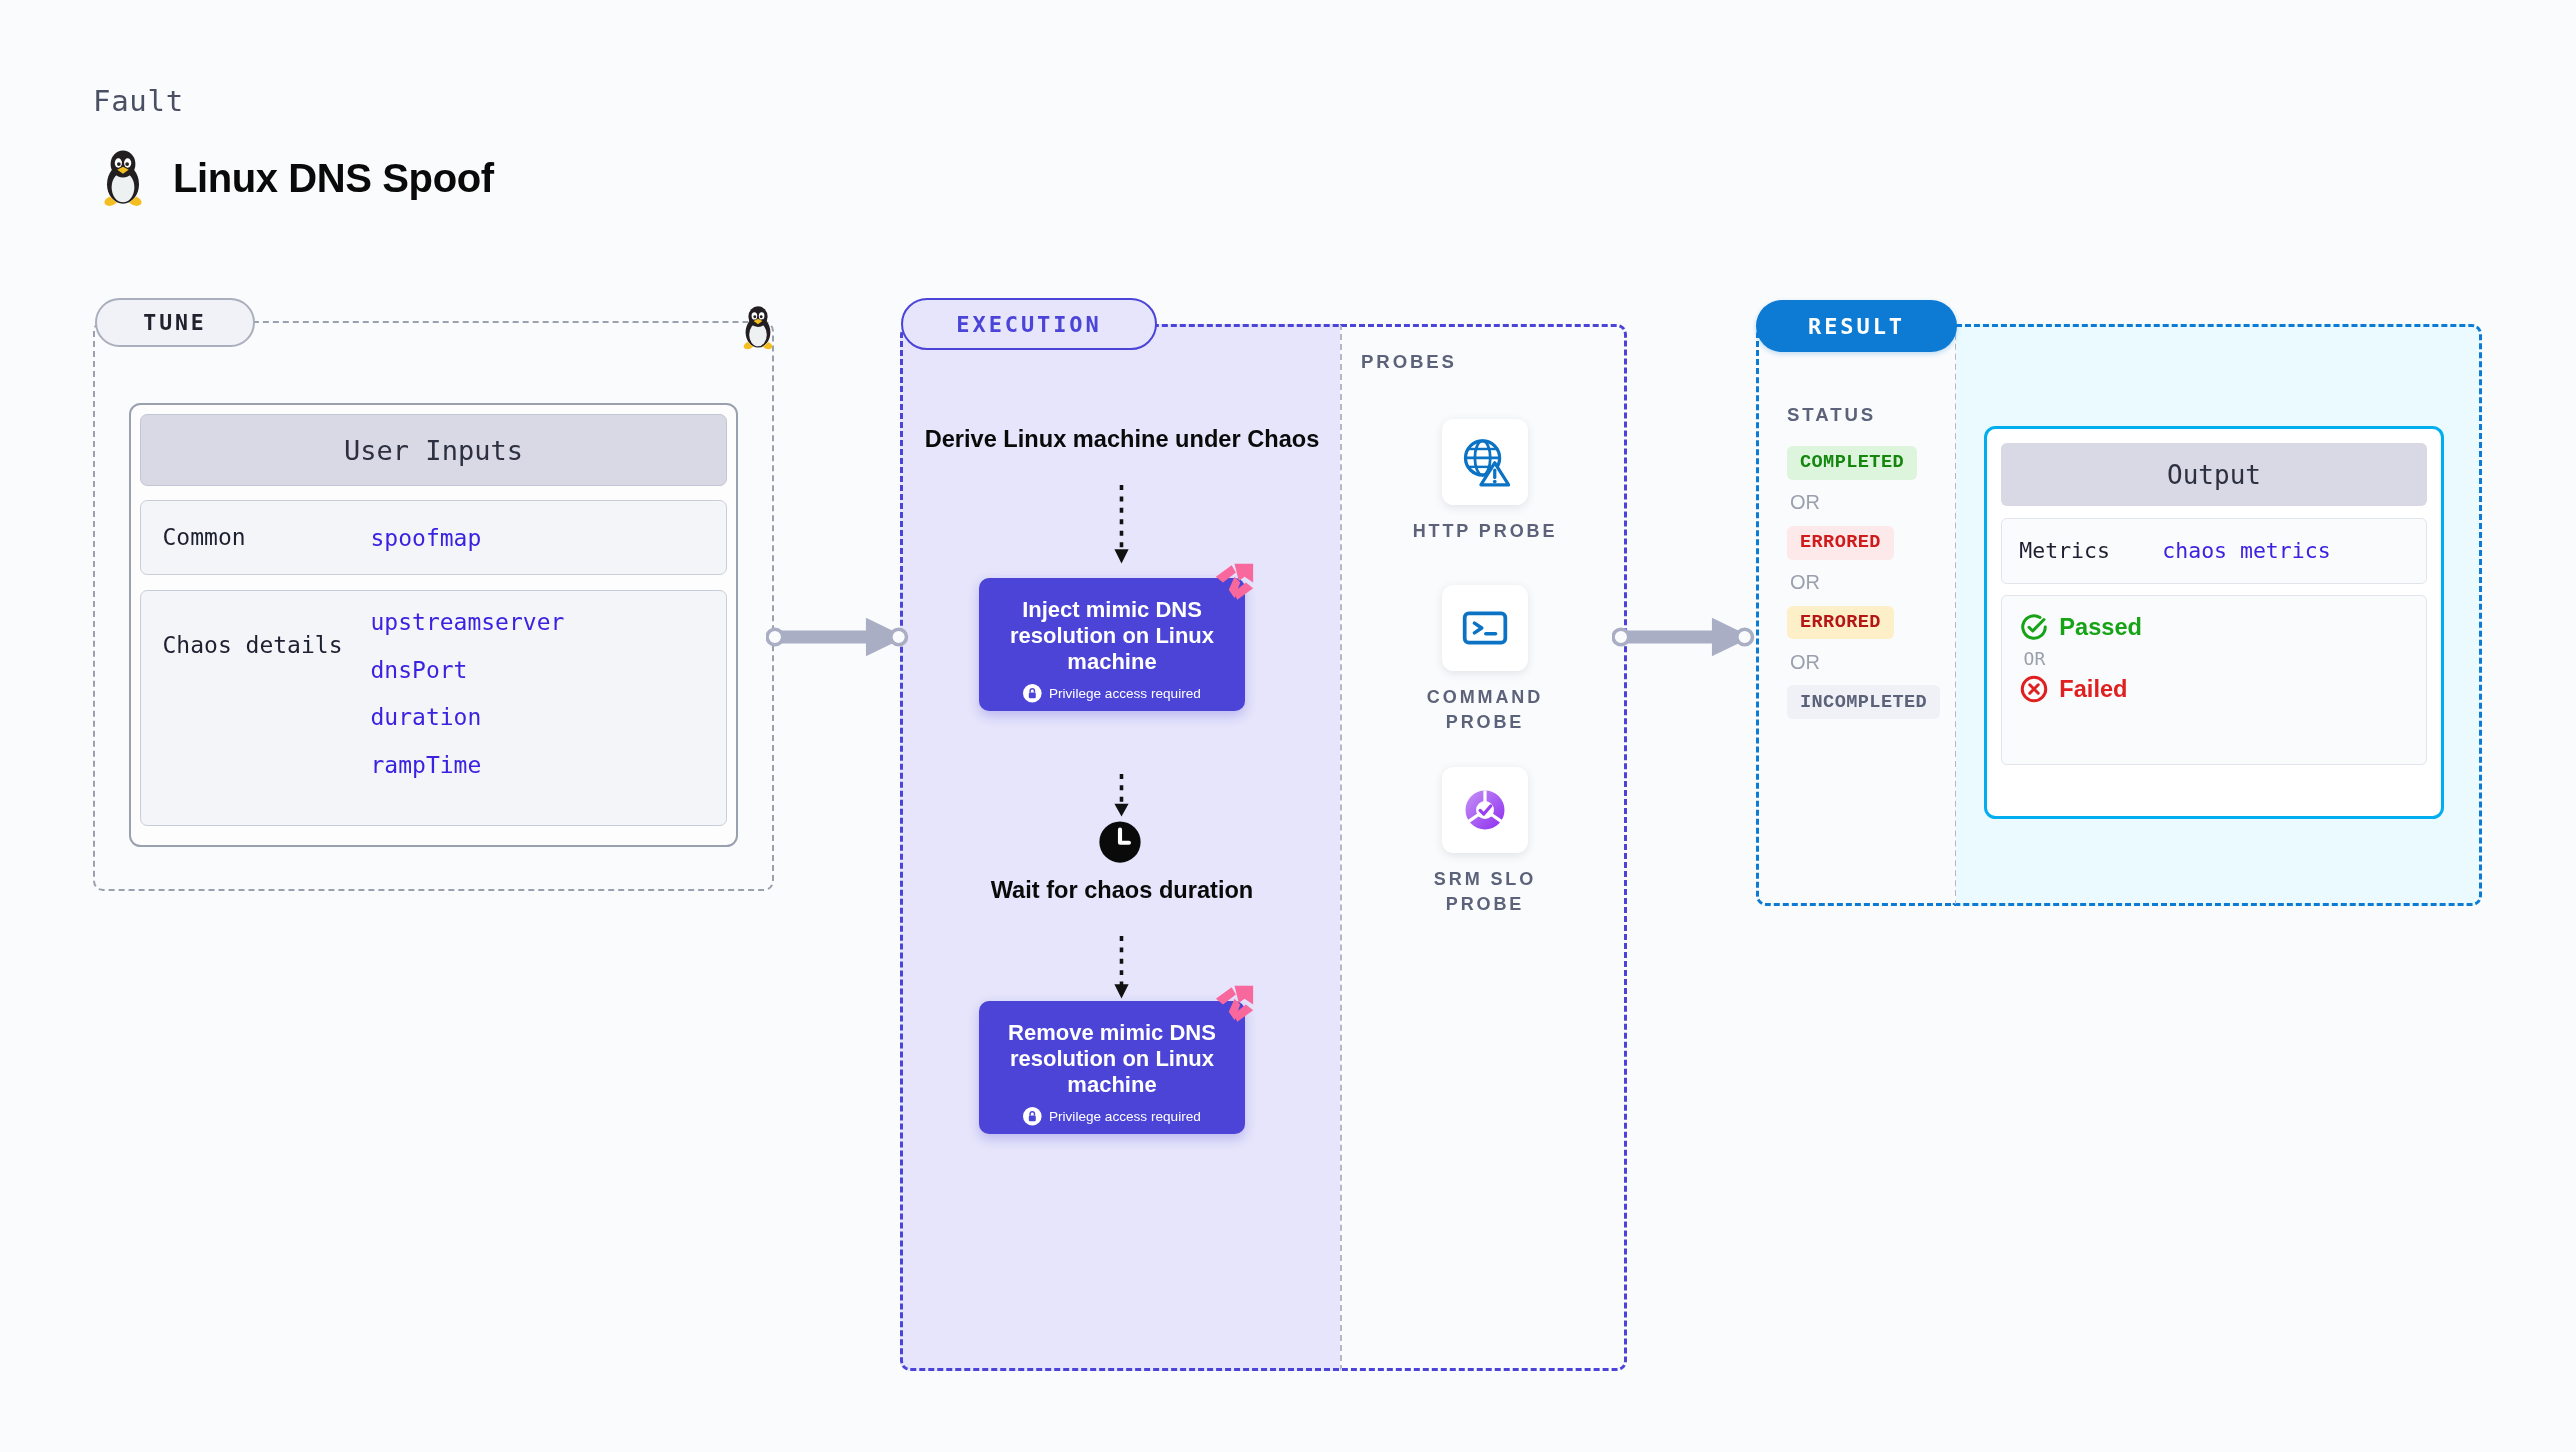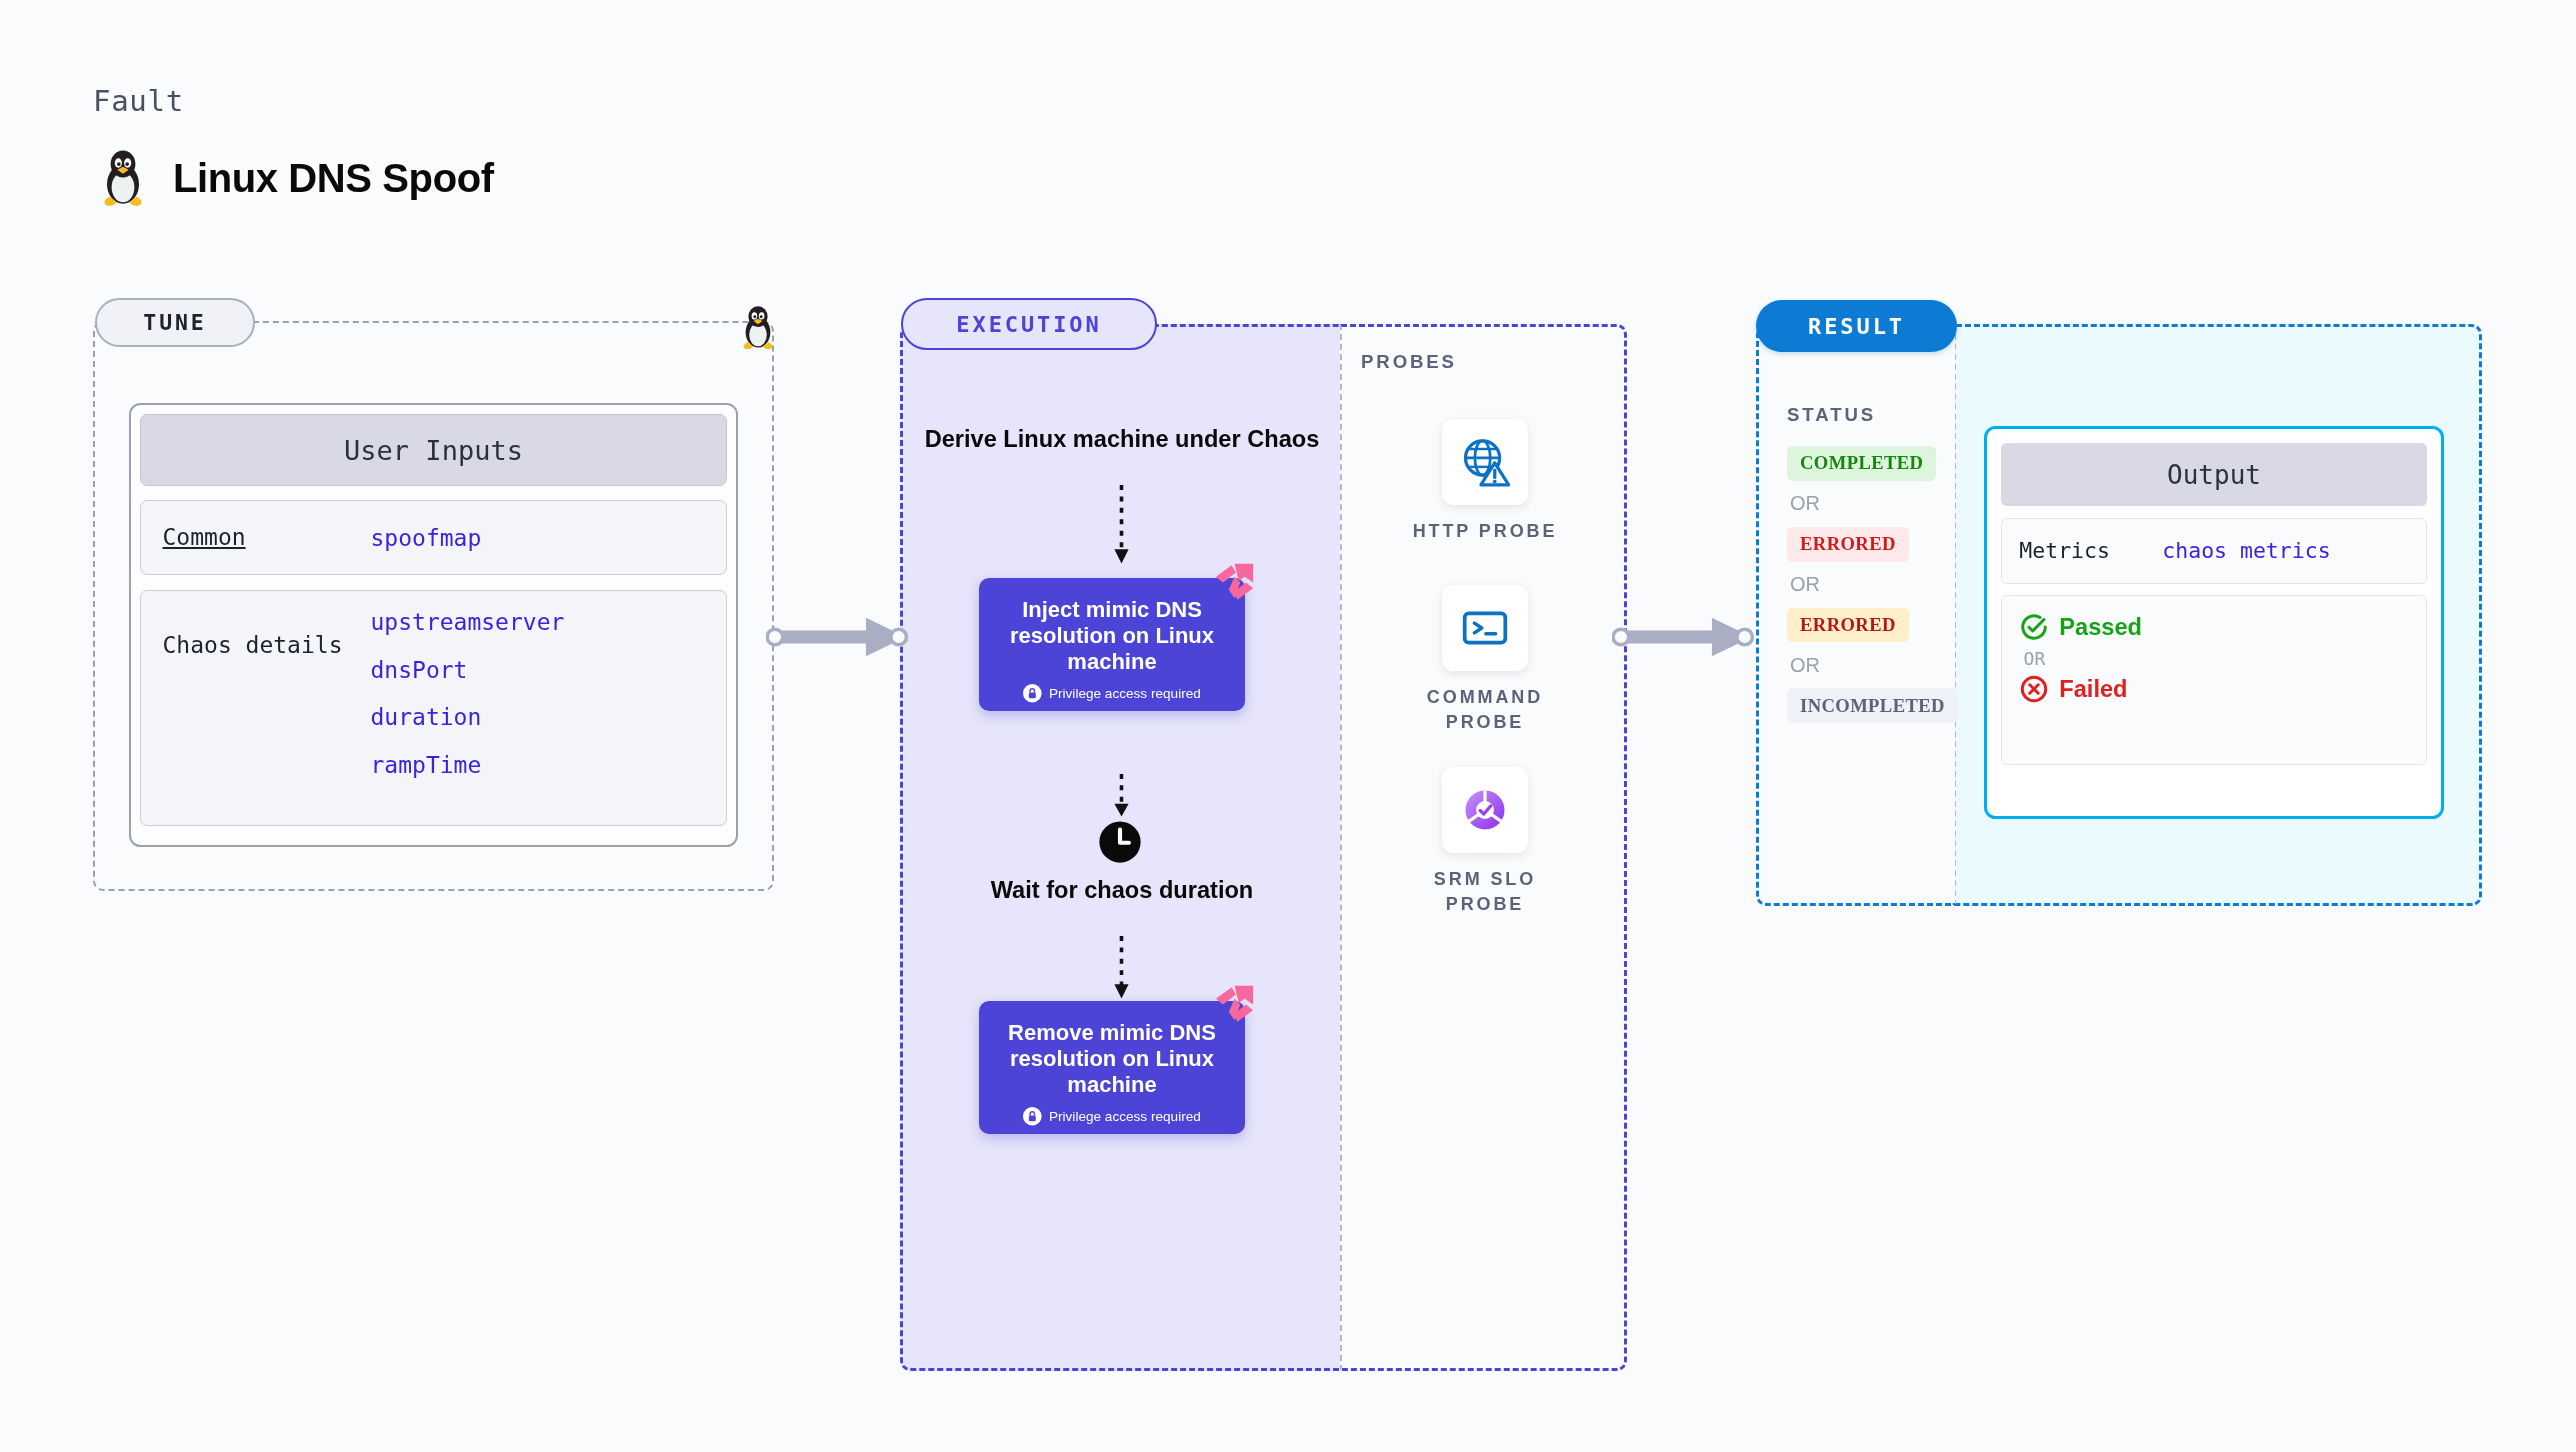--- a/index.html
+++ b/index.html
@@ -158,21 +158,21 @@
     flex: 0 0 208px;
     line-height: 1.3;
   }
   .sec-vals {
     display: flex; flex-direction: column; gap: 21.5px;
     font-family: "DejaVu Sans Mono", monospace;
     font-size: 23px;
     color: #3a23e0;
   }
   #tune-common { height: 75px; align-items: center; }
-  #tune-common .sec-label { line-height: 1; text-decoration: underline; }
+  #tune-common .sec-label { line-height: 1; }
   #tune-chaos { height: 236px; }
   #tune-chaos .sec-label { padding-top: 21.5px; }
 
   
   .tux-corner {
     position: absolute;
     left: 738px; top: 271px;
     width: 40px; height: 49px;
     z-index: 7;
   }
@@ -290,21 +290,21 @@
   }
   .status-stack {
     position: absolute;
     left: 1787px; top: 414px;
     display: flex; flex-direction: column; align-items: flex-start;
   }
   .status-chip {
     display: inline-block;
     padding: 6.4px 13px;
     border-radius: 5.7px;
-    font-family: Liberation Serif, serif;
+    font-family: Liberation Mono, monospace;
     font-weight: bold;
     font-size: 18.6px;
     letter-spacing: 0.4px;
   }
   .c-completed   { background: #ddf5dd; color: #15870f; }
   .c-errored     { background: #fde9e9; color: #cf1b1b; }
   .c-queued      { background: #fdf0c8; color: #b51717; }
   .c-incompleted { background: #f0f1f6; color: #5c6279; }
   .or-text {
     margin: 11.5px 0 11.5px 2.9px;

